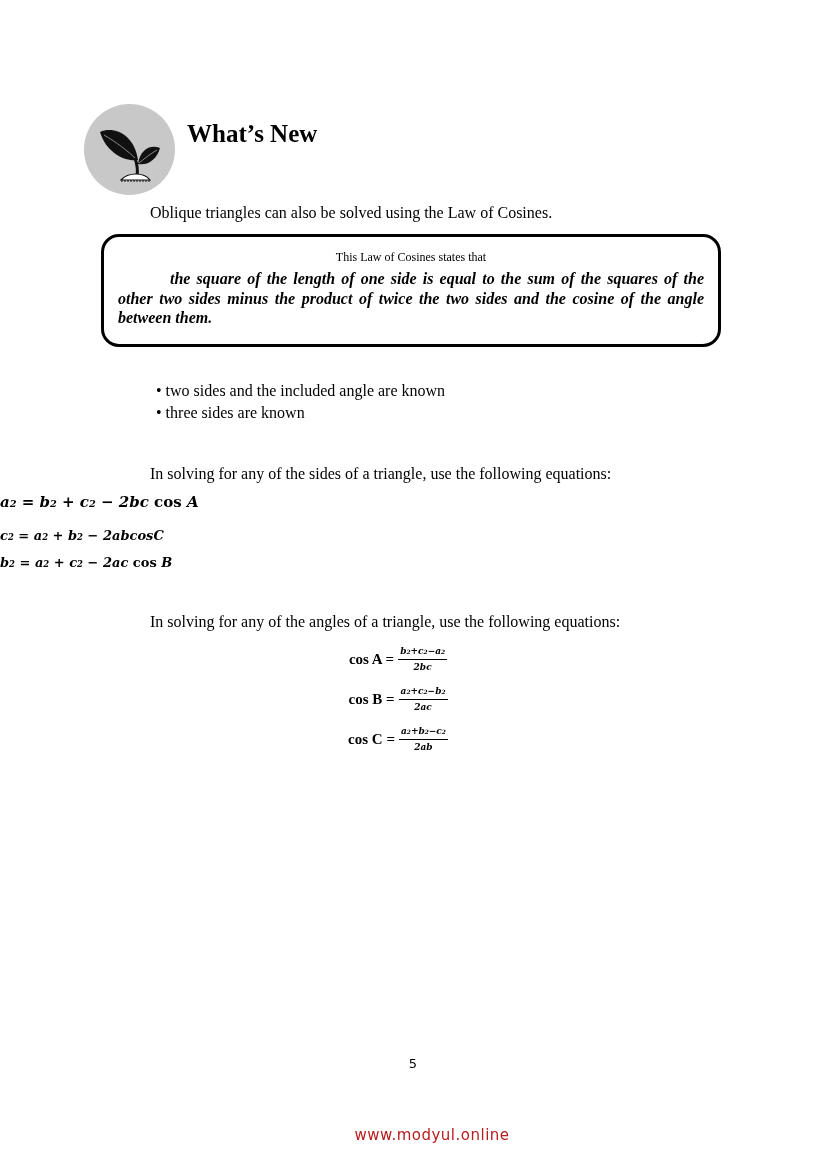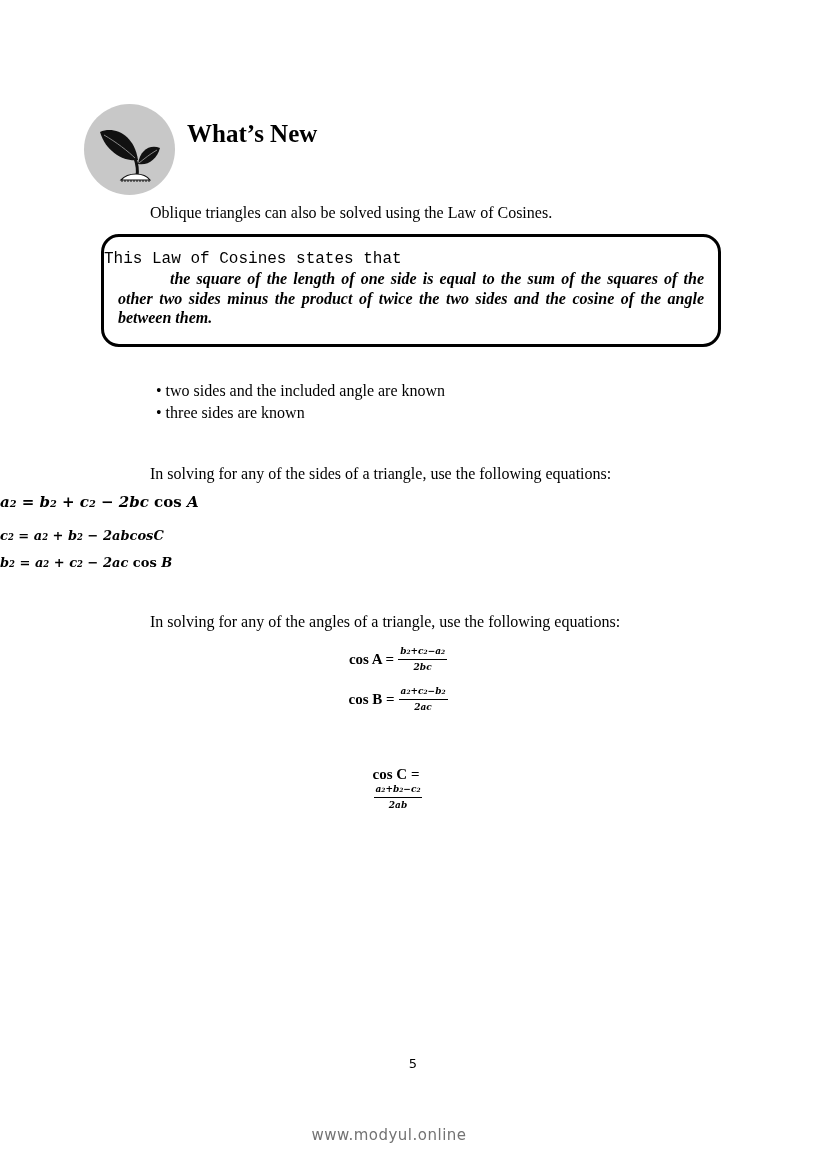--- a/index.html
+++ b/index.html
@@ -16,21 +16,21 @@
     .title {
       left: 187px; top: 120px; font-size: 25px; font-weight: bold;
       font-family: "Liberation Serif", serif;
     }
     .intro { left: 150px; top: 204px; font-size: 16px; }
     .law-box {
       left: 101px; top: 234px; width: 614px; height: 107px;
       border: 3px solid #000; border-radius: 18px;
     }
     .law-heading {
-      position: absolute; left: 0; right: 0; top: 13px; font-size: 16px; font-family: Liberation Mono, monospace;
+      position: absolute; left: 0; right: 0; top: 13px; text-align: center; font-size: 12px;
     }
     .law-body {
       position: absolute; left: 14px; right: 14px; top: 32px;
       font-size: 16px; font-weight: bold; font-style: italic; line-height: 19.5px;
       text-align: justify; text-indent: 52px;
     }
     .situations { left: 145px; top: 380px; font-size: 16px; line-height: 21px; }
     .situations .bullet { padding-left: 11px; line-height: 22px; }
     .sides-intro { left: 150px; top: 465px; font-size: 16px; }
     .eq {
@@ -45,23 +45,23 @@
     .angles-intro { left: 150px; top: 613px; font-size: 16px; }
     .frac-row {
       position: absolute; left: 0; width: 796px; display: flex; justify-content: center; align-items: center;
     }
     .frac-label { font-weight: bold; font-size: 15px; margin-right: 4px; font-family: "Liberation Serif", serif; }
     .frac { display: inline-flex; flex-direction: column; align-items: center; font-family: "DejaVu Serif", serif; font-weight: bold; font-style: italic; font-size: 9px; }
     .frac .num { padding: 0 2px 1px; border-bottom: 1px solid #000; line-height: 13px; }
     .frac .den { line-height: 13px; padding-top: 1px; }
     .fr1 { top: 645px; }
     .fr2 { top: 685px; }
-    .fr3 { top: 766px; flex-direction: column; }
+    .fr3 { top: 725px; }
     .page-number { left: 0; width: 826px; text-align: center; top: 1056px; font-size: 13px; font-family: "DejaVu Sans", sans-serif; }
-    .watermark { left: 0; width: 778px; text-align: center; top: 1126px; font-size: 15px; color: #737373; font-family: "DejaVu Sans", sans-serif; letter-spacing: 0.5px; }
+    .watermark { left: 0; width: 778px; text-align: center; top: 1126px; font-size: 15px; color: #b91c1c; font-family: "DejaVu Sans", sans-serif; letter-spacing: 0.5px; padding-left: 43px; }
   </style>
 </head>
 <body>
 
 <div class="abs icon-circle">
   <svg width="91" height="91" viewBox="0 0 91 91">
 
     <path d="M16 28 C30 22, 50 30, 54 56 C40 58, 22 48, 16 28 Z" fill="#111"></path>
     <path d="M20 31 C32 38, 44 47, 52 55" stroke="#888" stroke-width="1" fill="none"></path>
 

